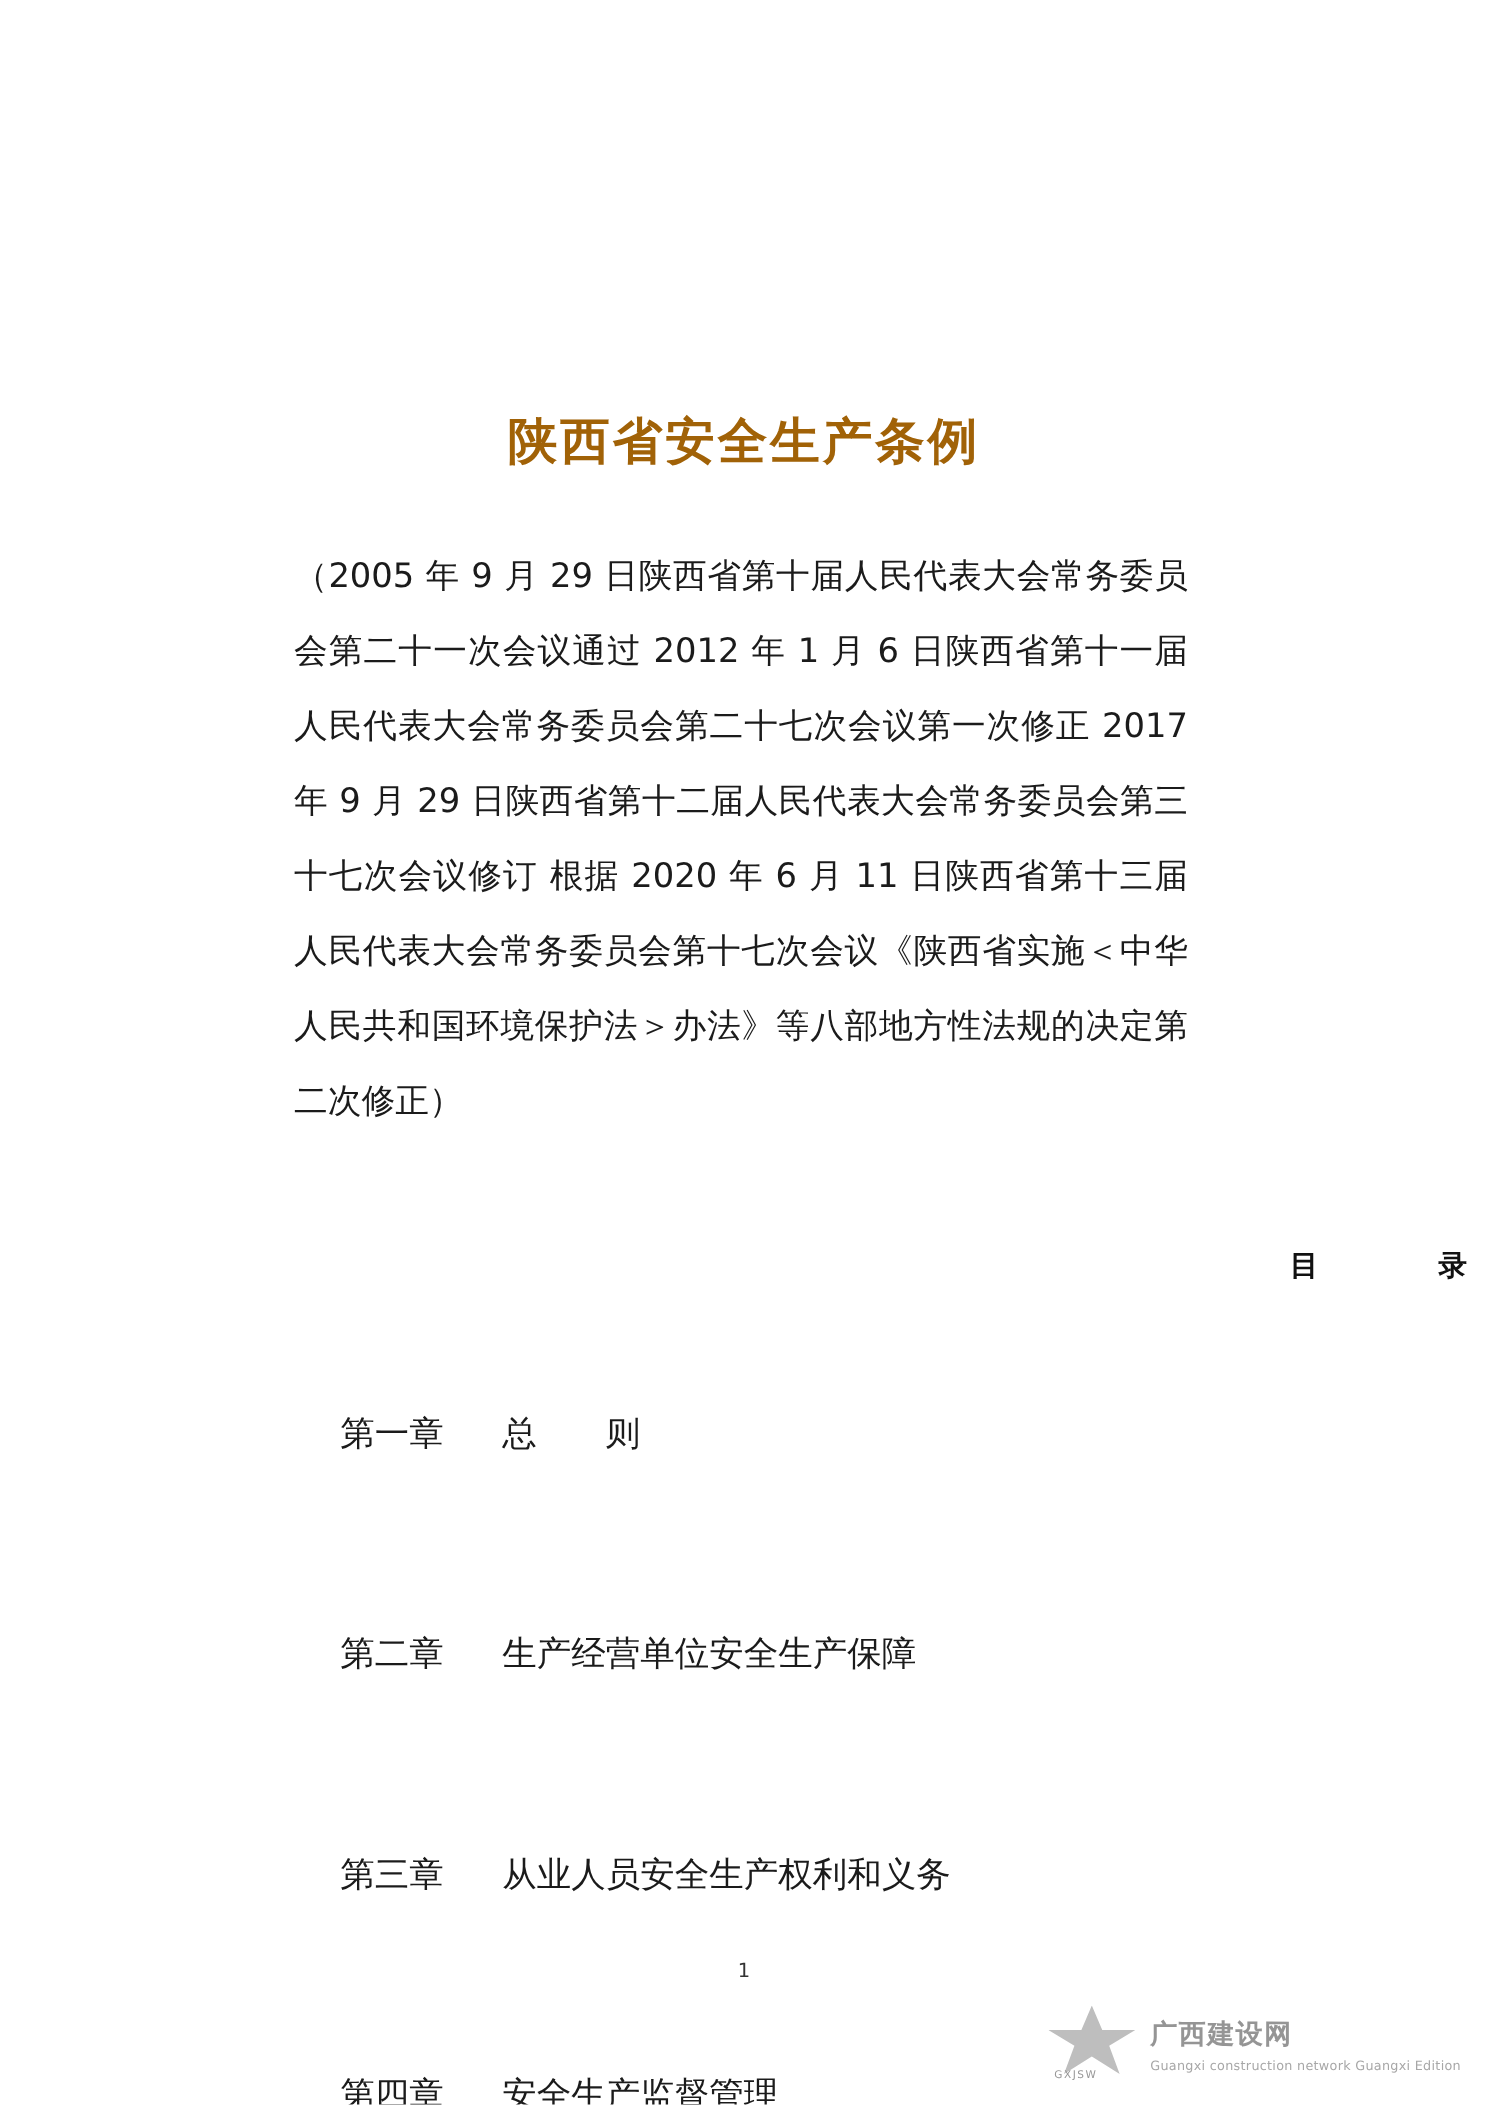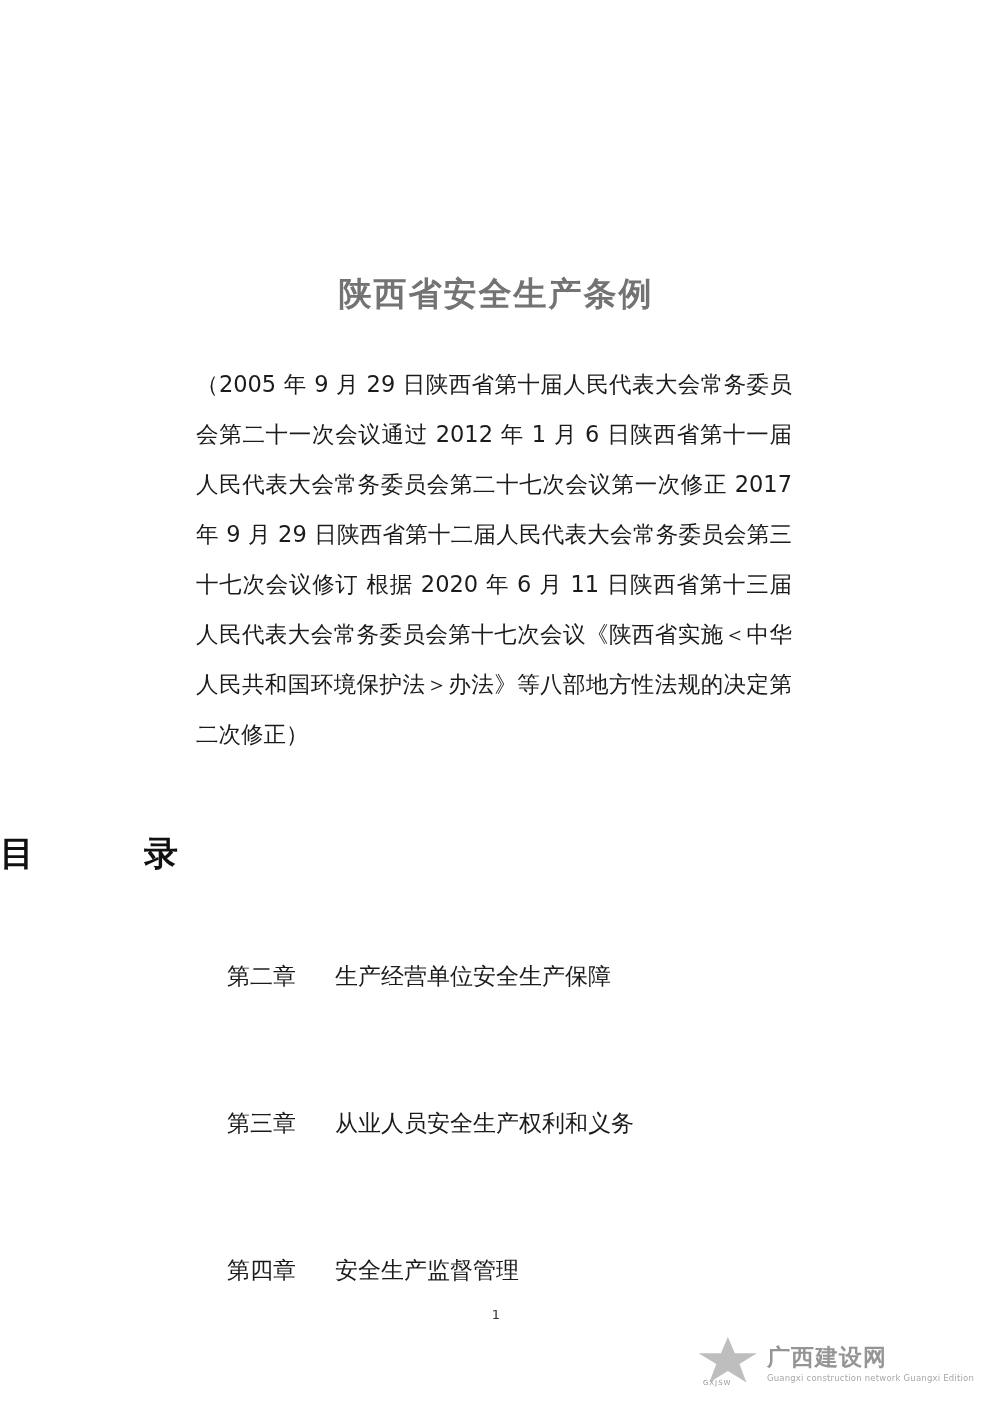--- a/index.html
+++ b/index.html
@@ -23,40 +23,40 @@
     padding: 0;
   }
   .doc-title {
     margin: 0;
     padding-top: 272px;
     text-align: center;
     font-family: "DejaVu Serif", "Liberation Serif", serif;
     font-weight: bold;
     font-size: 33px;
     letter-spacing: 2px;
-    color: #737373;
+    color: #a16207;
   }
   .preamble {
     margin: 0;
     padding: 42px 200px 0 196px;
     font-family: "DejaVu Sans", "Liberation Sans", sans-serif;
     font-size: 22.5px;
     line-height: 50px;
     text-align: justify;
     text-justify: inter-ideograph;
     color: #1b1b1b;
     text-indent: 0;
   }
   .toc-heading {
     margin: 0;
     padding-top: 72px;
-    text-align: left;
+    text-align: right;
     font-family: "DejaVu Sans", "Liberation Sans", sans-serif;
     font-weight: bold;
-    font-size: 34px;
+    font-size: 19px;
     letter-spacing: 14px;
     color: #111;
   }
   .toc-list {
     list-style: none;
     margin: 0;
     padding: 26px 0 0 183px;
   }
   .toc-list li {
     font-family: "DejaVu Serif", "Liberation Serif", serif;
@@ -113,21 +113,21 @@
     color: #8f8f8f;
     letter-spacing: 1px;
   }
   .watermark .wm-text {
     display: flex;
     flex-direction: column;
     justify-content: center;
   }
   .watermark .wm-cn {
     font-family: "DejaVu Sans", "Liberation Sans", sans-serif;
-    font-size: 23px;
+    font-size: 18px;
     font-weight: bold;
     color: #8d8d8d;
     letter-spacing: 1px;
     line-height: 30px;
   }
   .watermark .wm-en {
     font-family: "DejaVu Sans", "Liberation Sans", sans-serif;
     font-size: 8.5px;
     color: #a0a0a0;
     letter-spacing: 0.2px;
@@ -139,20 +139,23 @@
 
 <div class="page">
 
   <h1 class="doc-title">陕西省安全生产条例</h1>
 
   <p class="preamble">（2005 年 9 月 29 日陕西省第十届人民代表大会常务委员会第二十一次会议通过  2012 年 1 月 6 日陕西省第十一届人民代表大会常务委员会第二十七次会议第一次修正  2017 年 9 月 29 日陕西省第十二届人民代表大会常务委员会第三十七次会议修订  根据 2020 年 6 月 11 日陕西省第十三届人民代表大会常务委员会第十七次会议《陕西省实施＜中华人民共和国环境保护法＞办法》等八部地方性法规的决定第二次修正）</p>
 
   <h2 class="toc-heading">目　　录</h2>
 
   <ul class="toc-list">
+    <li>
+      <span class="toc-num">第一章</span><span>总　　则</span>
+    </li>
     <li>
       <span class="toc-num">第二章</span><span>生产经营单位安全生产保障</span>
     </li>
     <li>
       <span class="toc-num">第三章</span><span>从业人员安全生产权利和义务</span>
     </li>
     <li>
       <span class="toc-num">第四章</span><span>安全生产监督管理</span>
     </li>
 

